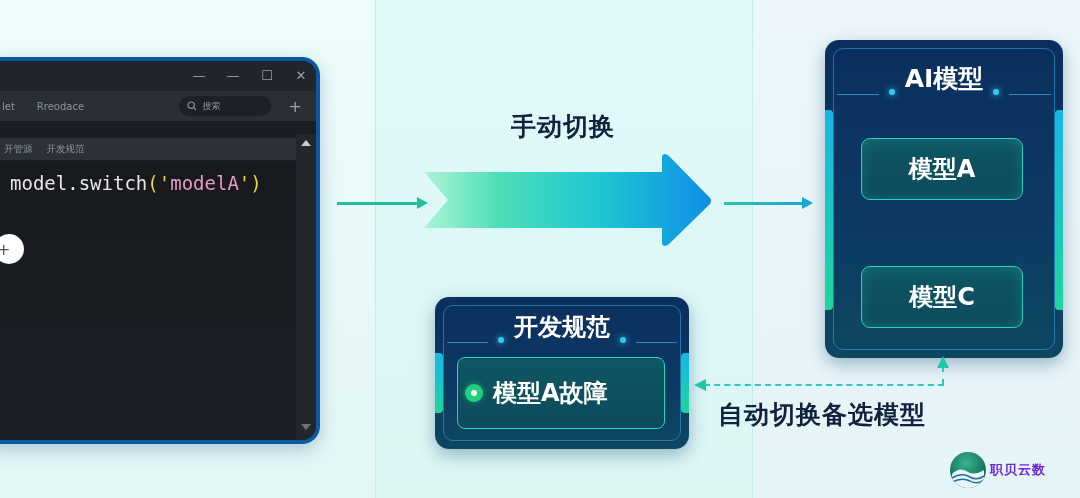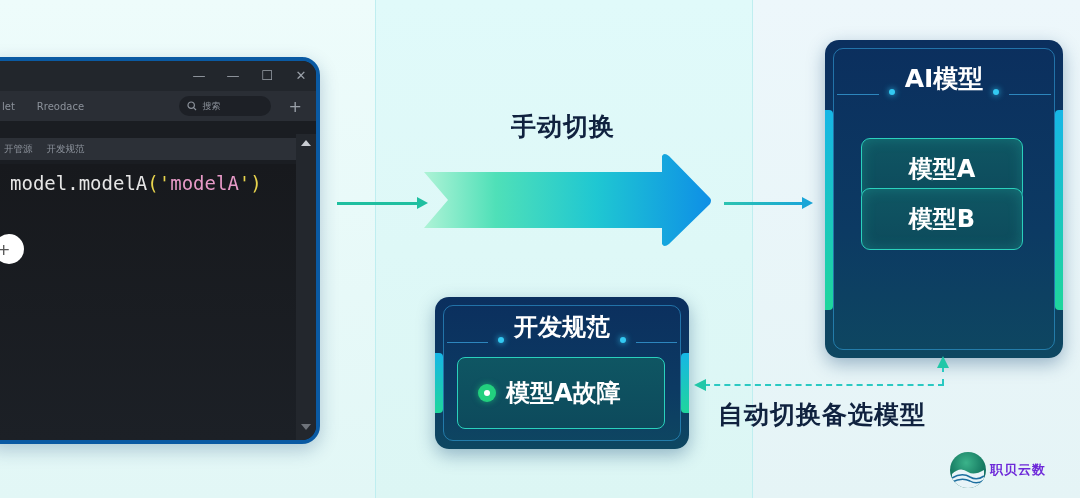--- a/index.html
+++ b/index.html
@@ -73,21 +73,21 @@
     border-radius: 9px;
     color: #fff; font-size: 24px; font-weight: bold;
     display: flex; align-items: center; justify-content: center;
     box-shadow: inset 0 0 14px rgba(42,209,189,0.25);
   }
 
   .fault-item {
     position: absolute; left: 22px; top: 60px; width: 208px; height: 72px;
     background: linear-gradient(180deg,#0f5663,#0d4a5c);
     border: 1.5px solid #2ad1bd; border-radius: 8px;
-    display: flex; align-items: center; padding-left: 20px; gap: 10px;
+    display: flex; align-items: center; padding-left: 7px; gap: 10px;
     color: #fff; font-size: 24px; font-weight: bold;
   }
   .status-dot { width: 18px; height: 18px; border-radius: 50%; background: #22d07e; position: relative; box-shadow: 0 0 6px rgba(34,208,126,0.6); }
   .status-dot::after { content: ""; position: absolute; left: 6px; top: 6px; width: 6px; height: 6px; border-radius: 50%; background: #fff; }
 
   .dashed-h { position: absolute; left: 704px; top: 384px; width: 240px; border-top: 2.5px dashed #2ac9c2; }
   .dashed-h::before { content: ""; position: absolute; left: -10px; top: -7.5px; border-right: 12px solid #22c7a8; border-top: 6px solid transparent; border-bottom: 6px solid transparent; }
   .dashed-v { position: absolute; left: 942px; top: 366px; height: 19px; border-left: 2.5px dashed #2ac9c2; }
   .dashed-v::before { content: ""; position: absolute; left: -7.5px; top: -10px; border-bottom: 12px solid #22c7a8; border-left: 6px solid transparent; border-right: 6px solid transparent; }
   .auto-label { position: absolute; left: 718px; top: 398px; font-size: 25px; font-weight: bold; color: #10223f; letter-spacing: 1px; }
@@ -123,21 +123,21 @@
       <span>搜索</span>
     </div>
     <span class="plus-btn">+</span>
   </div>
   <div class="spacer-bar"></div>
   <div class="tabbar">
     <span>开管源</span>
     <span>开发规范</span>
   </div>
   <div class="code-area">
-    <div class="code-line"><span>model.modelA</span><span class="paren">(</span><span class="strq">'</span><span class="str">modelA</span><span class="strq">'</span><span class="paren">)</span></div>
+    <div class="code-line"><span>model.switch</span><span class="paren">(</span><span class="strq">'</span><span class="str">modelA</span><span class="strq">'</span><span class="paren">)</span></div>
     <div class="add-circle">+</div>
   </div>
   <div class="scrollbar">
     <div class="scroll-up"></div>
     <div class="scroll-down"></div>
   </div>
 </div>
 
 <div class="thin-arrow" style="left:337px; top:202px; width:82px;"></div>
 
@@ -161,21 +161,21 @@
   <div class="side-glow" style="left:0; top:70px; height:200px; border-radius:0 4px 4px 0;"></div>
   <div class="side-glow" style="right:0; top:70px; height:200px; border-radius:4px 0 0 4px;"></div>
   <div class="title-row" style="top:22px; padding:0 12px;">
     <div class="title-line"></div>
     <div class="title-dot"></div>
     <div class="title" style="font-size:25px;">AI模型</div>
     <div class="title-dot"></div>
     <div class="title-line"></div>
   </div>
   <div class="model-item" style="top:70px;margin-top:28px;">模型A</div>
-  <div class="model-item" style="top:148px;">模型B</div>
+  <div class="model-item" style="top:226px;">模型C</div>
 </div>
 
 <div class="scifi" style="left:435px; top:297px; width:254px; height:152px;">
   <div class="frame"></div>
   <div class="side-glow" style="left:0; top:56px; height:60px; border-radius:0 4px 4px 0;"></div>
   <div class="side-glow" style="right:0; top:56px; height:60px; border-radius:4px 0 0 4px;"></div>
   <div class="title-row" style="top:14px; padding:0 12px;">
     <div class="title-line"></div>
     <div class="title-dot"></div>
     <div class="title" style="font-size:24px;">开发规范</div>

